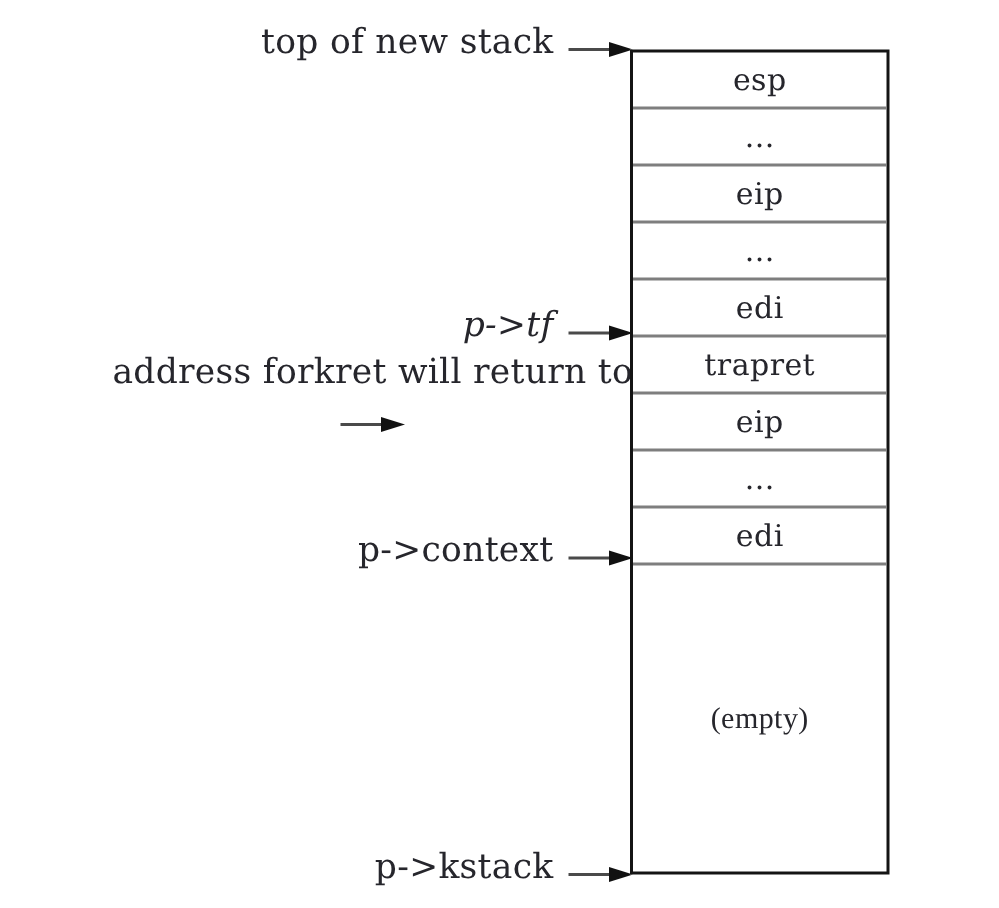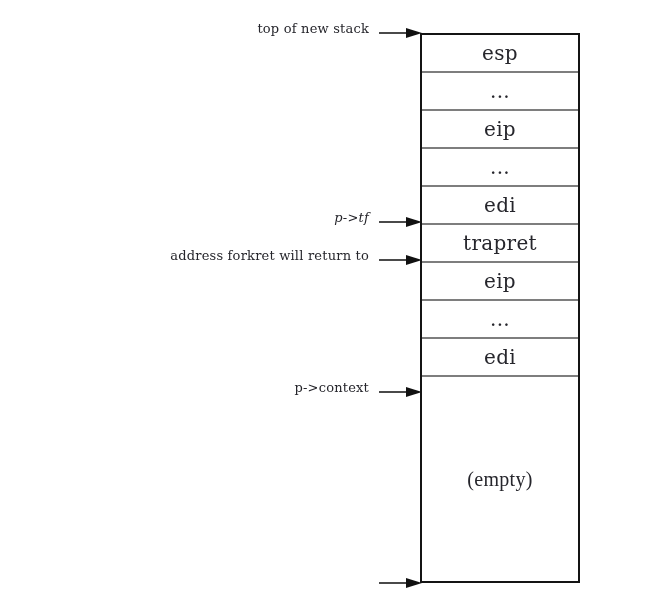--- a/index.html
+++ b/index.html
@@ -15,21 +15,21 @@
     font-family: "DejaVu Serif", "Liberation Serif", serif;
     color: #26262c;
     overflow: hidden;
   }
 
   
   .stack-box {
     position: absolute;
     left: 420px;
     top: 33px;
-    width: 160px;
+    width: 173px;
     height: 550px;
     border: 2px solid #141414;
     box-sizing: border-box;
     display: flex;
     flex-direction: column;
     background: #ffffff;
   }
   .stack-cell {
     height: 38px;
     flex: 0 0 auto;
@@ -52,31 +52,31 @@
   .pointer {
     position: absolute;
     right: 244px;           
     height: 40px;
     display: flex;
     align-items: center;
     gap: 9px;
     white-space: nowrap;
   }
   .pointer .ptr-label {
-    font-size: 13px;
+    font-size: 23px;
     letter-spacing: 0.2px;
     position: relative;
     top: -5px;              
   }
   .pointer svg { display: block; flex: 0 0 auto; }
 
   .pointer.pos-0 { top: 13px;  }   
   .pointer.pos-1 { top: 202px; font-style: italic; }   
-  .pointer.pos-2 { top: 240px; }   
-  .pointer.pos-3 { top: 372px; }   
+  .pointer.pos-2 { top: 240px; flex-direction: column; }   
+  .pointer.pos-3 { top: 352px; }   
   .pointer.pos-4 { top: 563px; }   
 </style>
 </head>
 <body>
 
 <div class="canvas">
 
   <div class="pointer pos-0">
     <span class="ptr-label">top of new stack</span>
     <svg width="44" height="16" viewBox="0 0 44 16">
@@ -103,20 +103,21 @@
 
   <div class="pointer pos-3">
     <span class="ptr-label">p-&gt;context</span>
     <svg width="44" height="16" viewBox="0 0 44 16">
       <line x1="1" y1="8" x2="31" y2="8" stroke="#4a4a4a" stroke-width="2"></line>
       <polygon points="28,3 44,8 28,13" fill="#111111"></polygon>
     </svg>
   </div>
 
   <div class="pointer pos-4">
+    <span class="ptr-label">p-&gt;kstack</span>
     <svg width="44" height="16" viewBox="0 0 44 16">
       <line x1="1" y1="8" x2="31" y2="8" stroke="#4a4a4a" stroke-width="2"></line>
       <polygon points="28,3 44,8 28,13" fill="#111111"></polygon>
     </svg>
   </div>
 
   <div class="stack-box">
     <div class="stack-cell">esp</div>
     <div class="stack-cell">...</div>
     <div class="stack-cell">eip</div>

